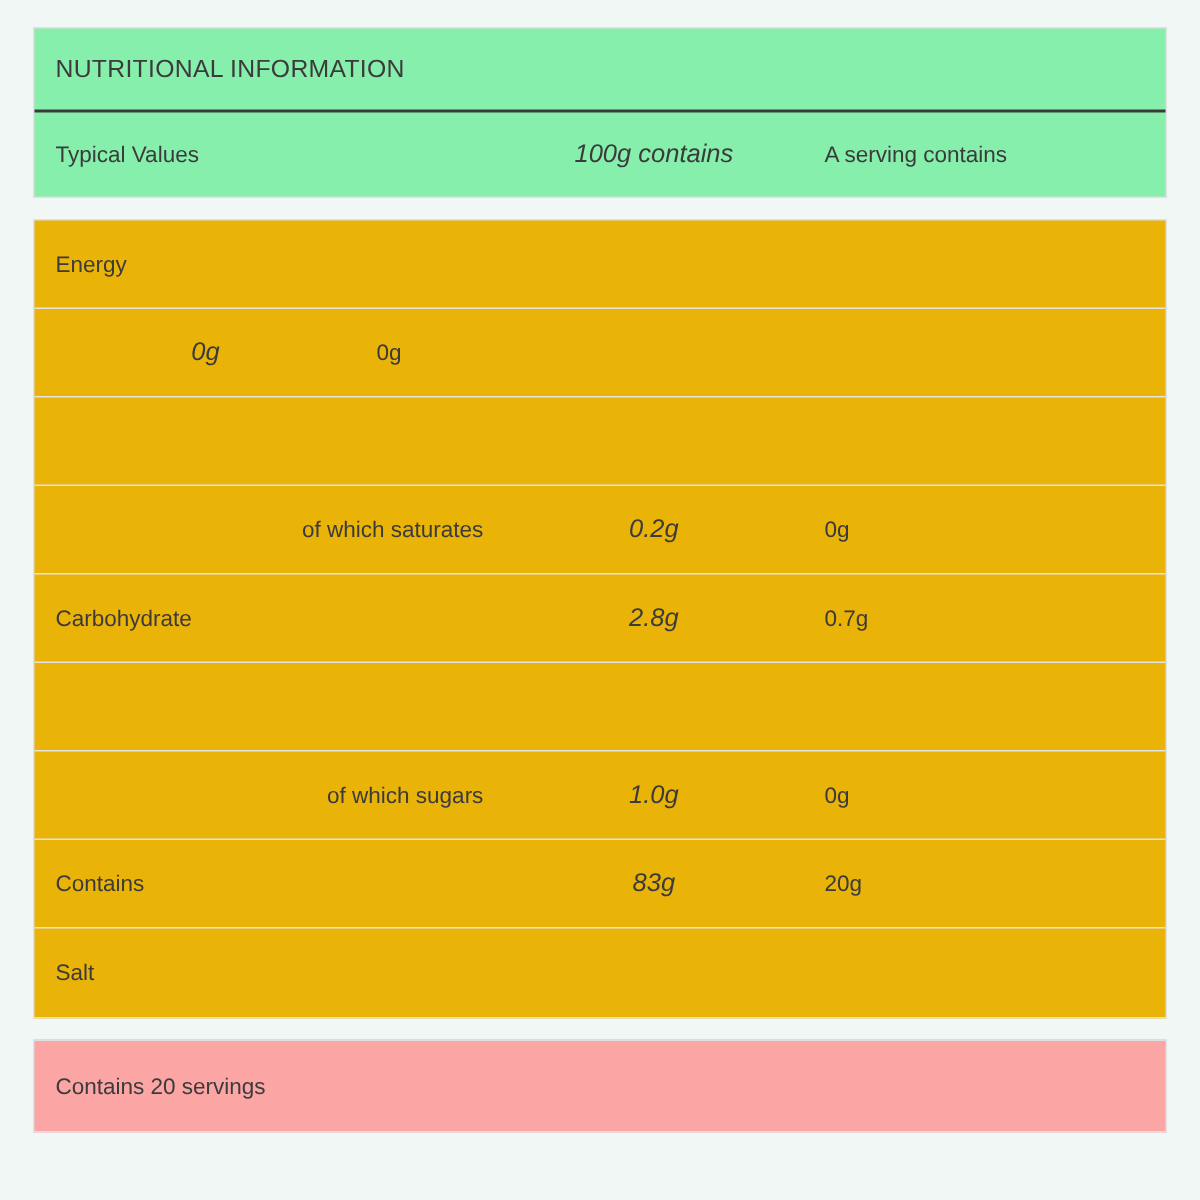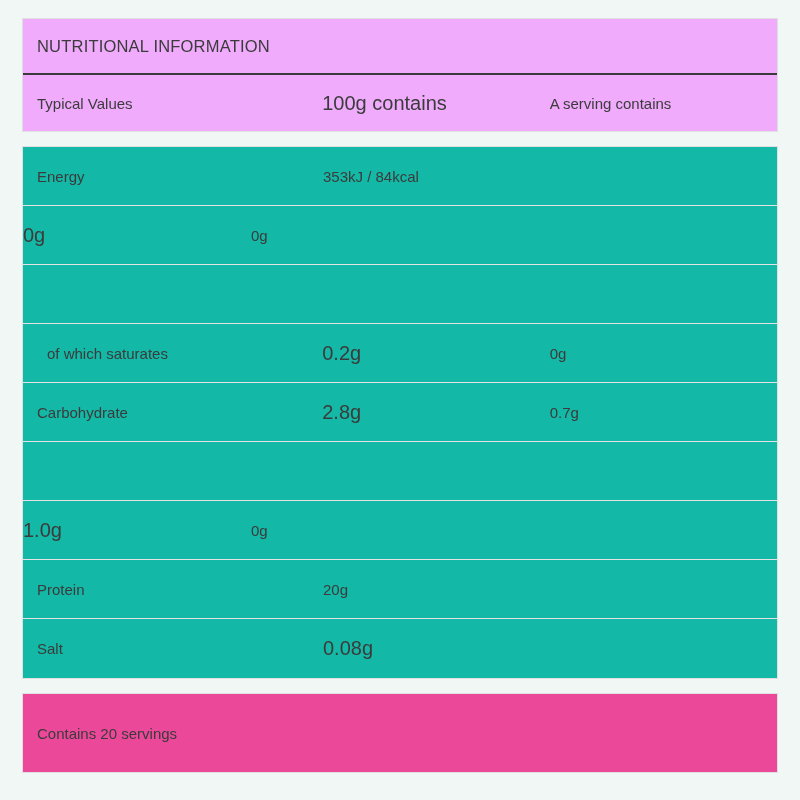--- a/index.html
+++ b/index.html
@@ -17,21 +17,21 @@
   .page {
     width: 800px;
     height: 800px;
     box-sizing: border-box;
     padding: 18px 22px 0 22px;
     position: relative;
   }
 
   
   .panel {
-    background: #f0abfc;
+    background: #86efac;
     border: 1px solid #e0e0e0;
     box-sizing: border-box;
   }
   .header-panel {
     margin: 0 0 0 0;
   }
   .title-row {
     height: 56px;
     display: flex;
     align-items: center;
@@ -52,69 +52,71 @@
   }
   .cell-label {
     width: 300px;
     padding-left: 14px;
     box-sizing: border-box;
     font-size: 15px;
     color: #3b3b3b;
   }
   .cell-val {
     width: 228px;
-    text-align: left;
+    text-align: center;
     box-sizing: border-box;
-    font-size: 20px;
+    font-size: 17px;
     color: #3b3b3b;
+    font-style: italic;
   }
   .cell-val2 {
     width: 228px;
     text-align: left;
     box-sizing: border-box;
     font-size: 15px;
     color: #3b3b3b;
   }
 
   .gap {
     height: 14px;
   }
 
   
   .table-panel {
     border: 1px solid #e0e0e0;
-    background: #14b8a6;
+    background: #eab308;
     box-sizing: border-box;
   }
   .row {
     display: flex;
     align-items: center;
     height: 59px;
     border-bottom: 1px solid #e3e3e3;
     box-sizing: border-box;
   }
   .row:last-child {
     border-bottom: none;
   }
   .row.spacer {
     height: 59px;
   }
   .row .cell-label.indent {
     padding-left: 24px;
+    text-align: right;
   }
 
   
   .footer-panel {
-    height: 80px;
+    height: 62px;
     display: flex;
     align-items: center;
     padding-left: 14px;
     box-sizing: border-box;
     border: 1px solid #e0e0e0;
-    background: #ec4899;
+    background: #fca5a5;
     font-size: 15px;
     color: #3b3b3b;
   }
 </style>
 </head>
 <body>
 
 <div class="page">
 
   <div class="panel header-panel">
@@ -126,21 +128,20 @@
       <div class="cell-val">100g contains</div>
       <div class="cell-val2">A serving contains</div>
     </div>
   </div>
 
   <div class="gap"></div>
 
   <div class="table-panel" id="nutrition-table">
       <div class="row">
         <div class="cell-label">Energy</div>
-        <div class="cell-val2">353kJ / 84kcal</div>
       </div>
       <div class="row">
         <div class="cell-val">0g</div>
         <div class="cell-val2">0g</div>
       </div>
       <div class="row spacer">
         <div class="cell-label"></div>
         <div class="cell-val"></div>
         <div class="cell-val2"></div>
       </div>
@@ -153,30 +154,31 @@
         <div class="cell-label">Carbohydrate</div>
         <div class="cell-val">2.8g</div>
         <div class="cell-val2">0.7g</div>
       </div>
       <div class="row spacer">
         <div class="cell-label"></div>
         <div class="cell-val"></div>
         <div class="cell-val2"></div>
       </div>
       <div class="row">
+        <div class="cell-label indent">of which sugars</div>
         <div class="cell-val">1.0g</div>
         <div class="cell-val2">0g</div>
       </div>
       <div class="row">
-        <div class="cell-label">Protein</div>
+        <div class="cell-label">Contains</div>
+        <div class="cell-val">83g</div>
         <div class="cell-val2">20g</div>
       </div>
       <div class="row">
         <div class="cell-label">Salt</div>
-        <div class="cell-val">0.08g</div>
       </div>
     </div>
 
   <div class="gap"></div>
 
   <div class="footer-panel">
     <span>Contains 20 servings</span>
   </div>
 
 </div>

